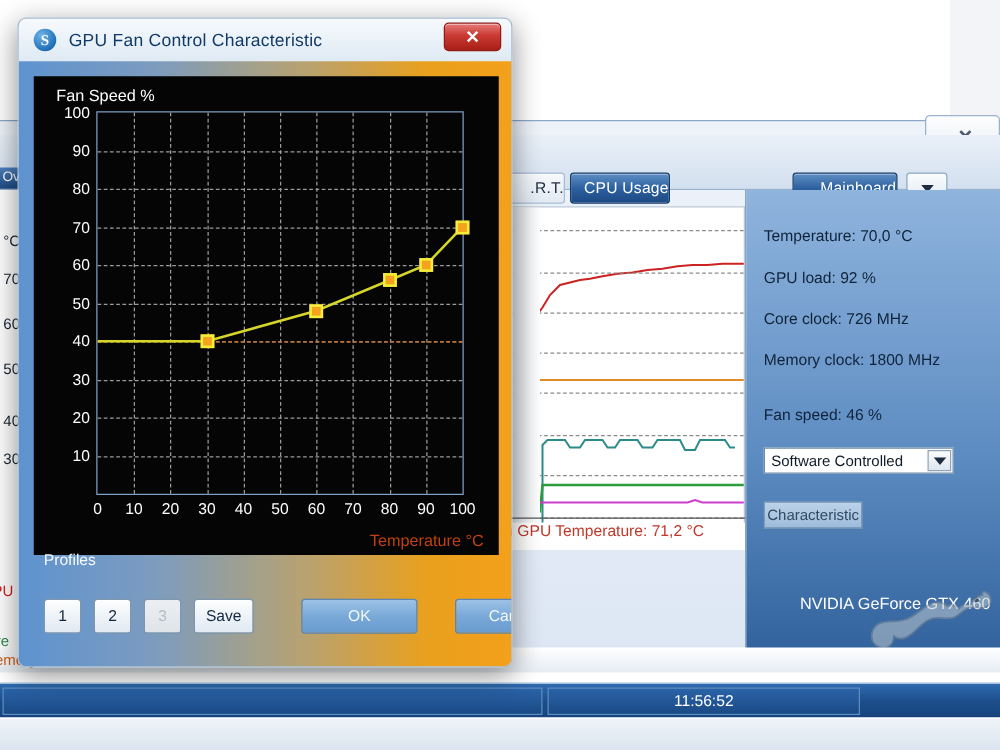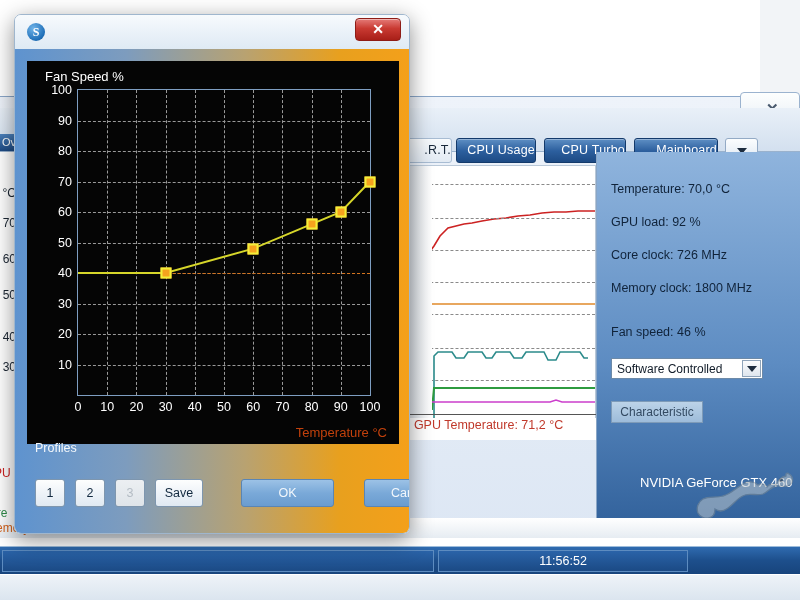--- a/index.html
+++ b/index.html
@@ -112,21 +112,21 @@
     width:152px; height:21px; background:#ffffff; border:1px solid #6d8aa8;
     display:flex; align-items:center; font-size:12px; color:#101b28;
     padding-left:5px; position:relative; margin-top:3px;
   }
   .combo-btn {
     position:absolute; right:1px; top:1px; width:19px; height:17px;
     background: linear-gradient(180deg,#fbfcfd,#dfe6ee); border:1px solid #8fa4ba;
     display:flex;align-items:center;justify-content:center;
   }
   .char-btn {
-    margin-top:22px; width:92px; height:22px;
+    margin-top:22px; width:79px; height:22px;
     background: linear-gradient(180deg,#bcd3e8,#9dbcda);
     border:1px solid #7e9bb8; color:#334a62; font-size:12px;
     display:flex;align-items:center;justify-content:center;
   }
   .gpu-name {
     position:absolute; left:640px; top:475px; color:#ffffff; font-size:13px;
     white-space:nowrap;
   }
 
   
@@ -261,21 +261,20 @@
 
   <div class="app-window"></div>
 
   <div class="app-titlearea"></div>
   <div class="close-x">✕</div>
 
   <div class="tabstrip"></div>
 
   <div class="tab partial" style="left:400px;width:52px;">.R.T.</div>
   <div class="tab" style="left:456px;width:80px;">CPU Usage</div>
-  <div class="tab" style="left:544px;width:82px;">CPU Turbo</div>
   <div class="tab" style="left:634px;width:84px;">Mainboard</div>
   <div class="tab-arrow">
     <span class="tri-down"></span>
   </div>
 
   <div class="bg-left-panel"></div>
   <div class="bg-left-tab">A</div>
   <div class="bg-left-ovtab">Ov</div>
 
   <div class="bg-axis-lbl" style="top:186px;">°C</div>
@@ -340,20 +339,21 @@
     <div class="sb-cell" style="width:432px;"></div>
     <div class="sb-cell" style="width:250px;justify-content:center;">11:56:52</div>
   </div>
   <div class="taskbar-bottom"></div>
 </div>
 
 <div class="dialog">
 
   <div class="dlg-title">
     <span class="dlg-icon">S</span>
+    <span class="dlg-title-text">GPU Fan Control Characteristic</span>
     <span class="dlg-close">✕</span>
   </div>
 
   <div class="dlg-body">
 
     <div class="chart-card">
       <div class="chart-title">Fan Speed %</div>
       <div class="xaxis-title">Temperature °C</div>
 
       <div class="plot" id="plot">

